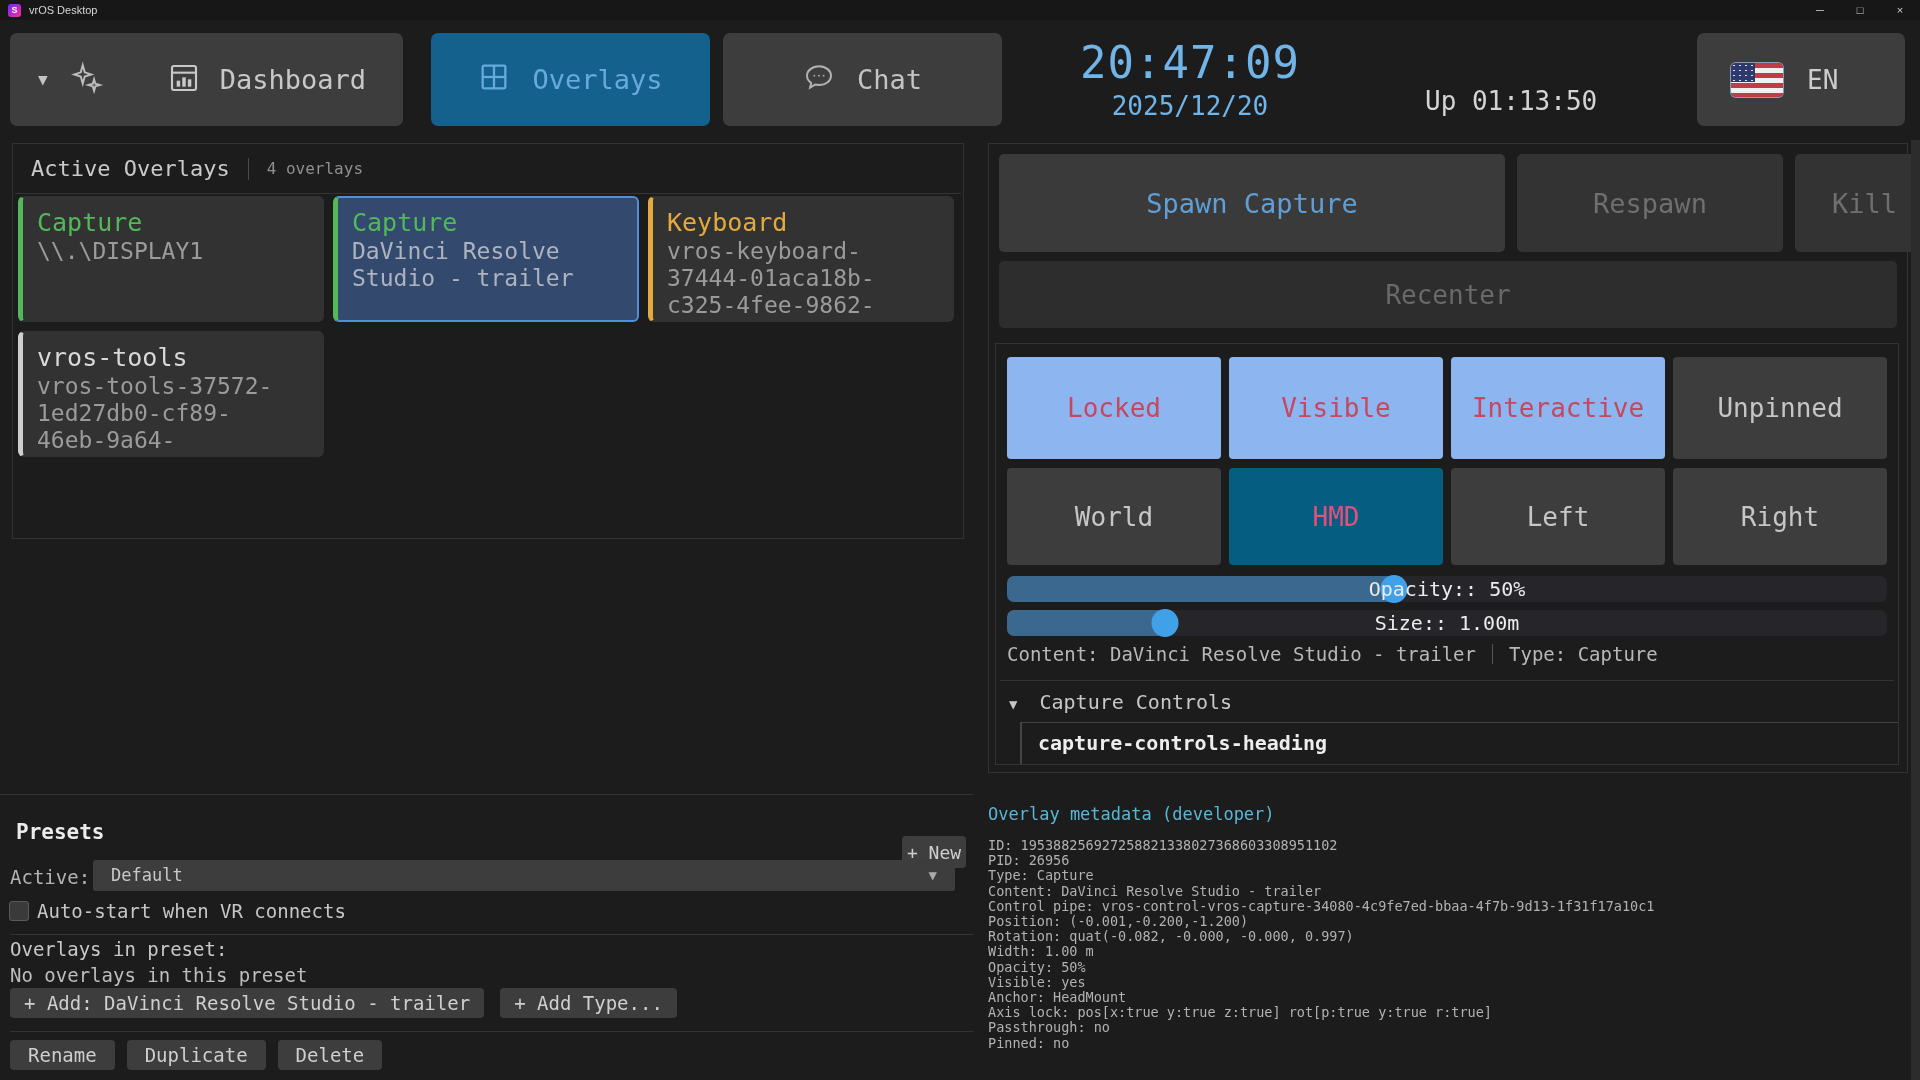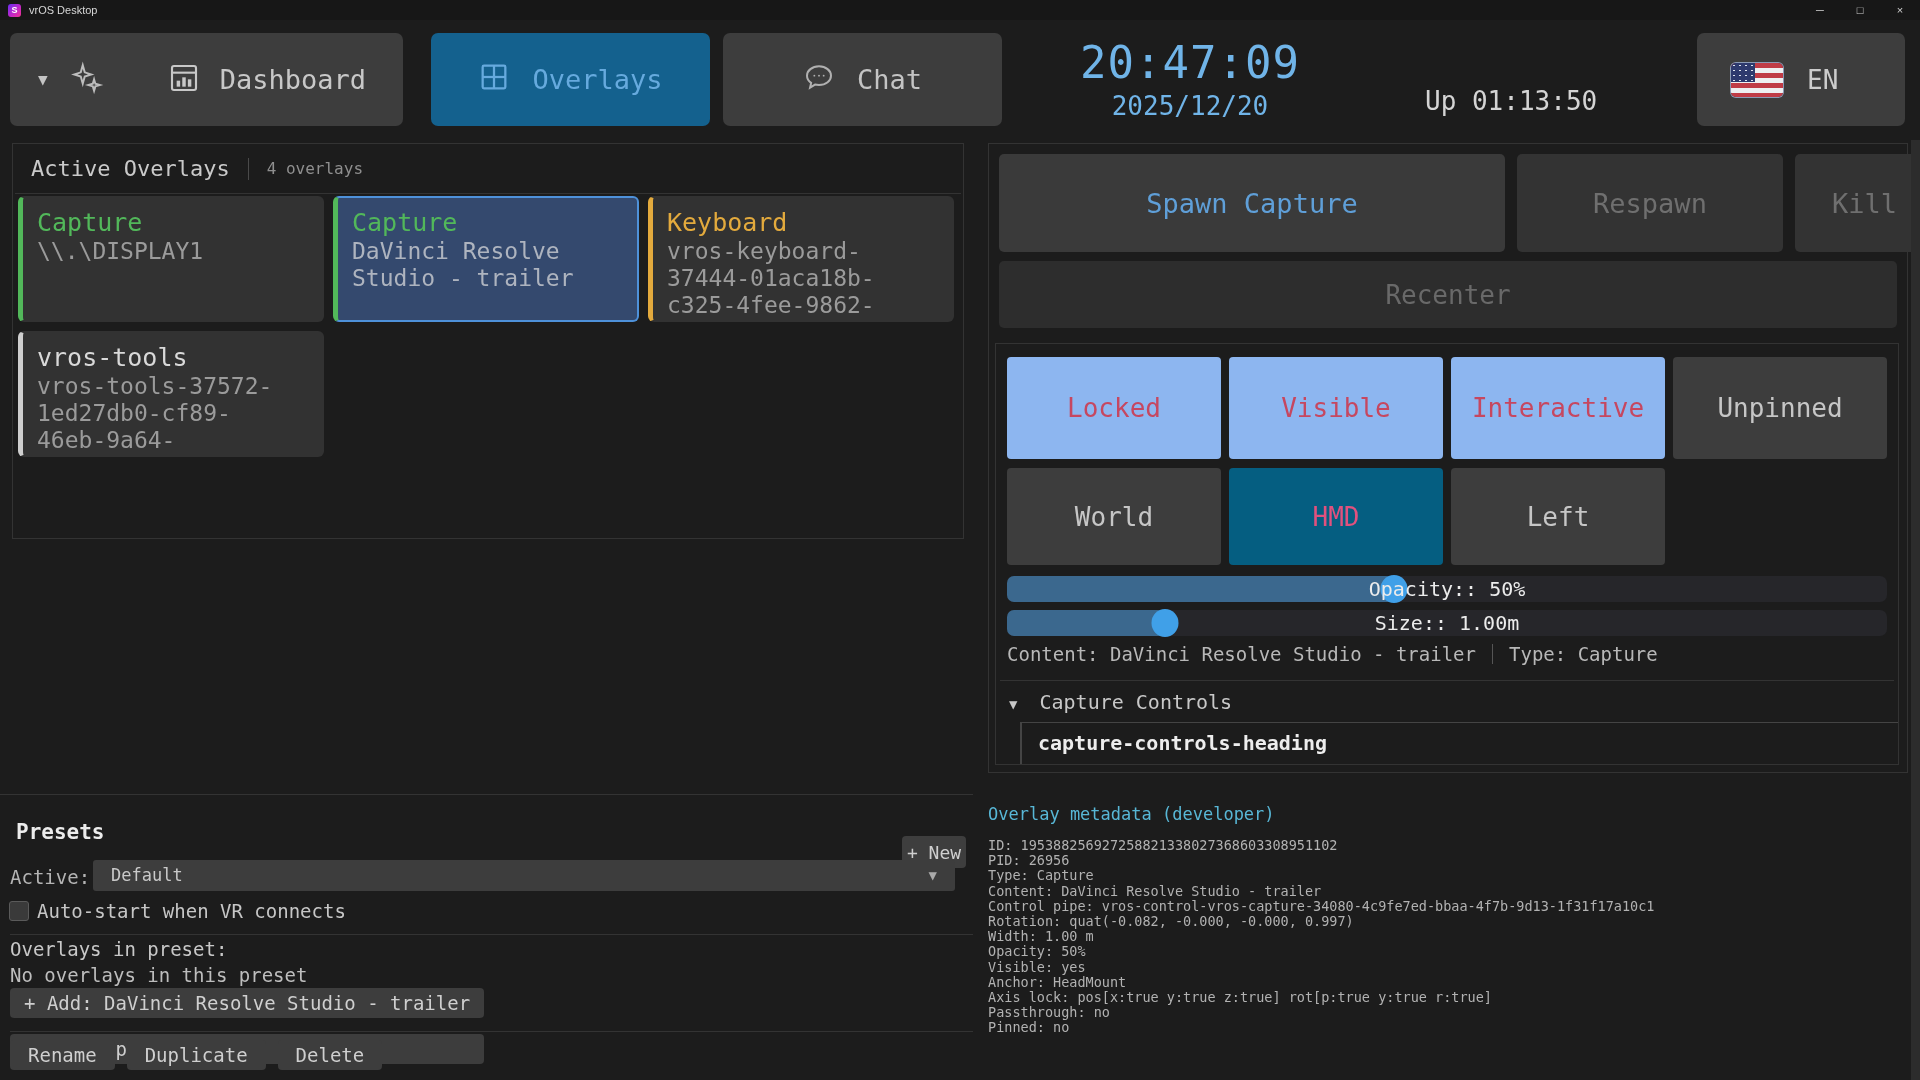--- a/index.html
+++ b/index.html
@@ -99,21 +99,21 @@
   .active-label{position:absolute;left:10px;top:866px;font-size:19px;color:#b4b4b4;}
   .dropdown{position:absolute;left:93px;top:860px;width:862px;height:31px;background:#3d3d3d;border-radius:3px;}
   .dropdown-value{position:absolute;left:18px;top:5px;font-size:17px;color:#c9c9c9;}
   .dropdown-caret{position:absolute;right:18px;top:7px;font-size:14px;color:#aaa;}
   .checkbox-row{position:absolute;left:9px;top:900px;display:flex;align-items:center;}
   .checkbox{width:18px;height:18px;background:#3a3a3a;border:1px solid #5a5a5a;border-radius:3px;}
   .checkbox-label{margin-left:8px;font-size:19px;color:#c6c6c6;}
   .presets-hr2{position:absolute;left:10px;top:934px;width:963px;}
   .pre-label1{position:absolute;left:10px;top:938px;font-size:19px;color:#c8c8c8;}
   .pre-label2{position:absolute;left:10px;top:964px;font-size:19px;color:#bdbdbd;}
-  .add-row{position:absolute;left:10px;top:988px;display:flex;gap:16px;flex-direction:column;}
+  .add-row{position:absolute;left:10px;top:988px;display:flex;gap:16px;}
   .pbtn{height:30px;display:flex;align-items:center;padding:0 14px;background:#3d3d3d;border-radius:4px;
     font-size:19px;color:#cfcfcf;}
   .presets-hr3{position:absolute;left:10px;top:1031px;width:963px;}
   .manage-row{position:absolute;left:10px;top:1040px;display:flex;gap:12px;}
   .mbtn{height:30px;display:flex;align-items:center;padding:0 18px;background:#3d3d3d;border-radius:4px;
     font-size:19px;color:#cfcfcf;}
   
   .metadata{position:absolute;left:988px;top:804px;width:920px;}
   .meta-title{font-size:17px;color:#58b7d6;margin-bottom:14px;}
   .meta-lines div{font-size:13.5px;line-height:15.2px;color:#b2b2b2;white-space:nowrap;}
@@ -235,20 +235,21 @@
       <div class="toggle-row trow1">
         <div class="tbtn blue">Locked</div>
         <div class="tbtn blue">Visible</div>
         <div class="tbtn blue">Interactive</div>
         <div class="tbtn">Unpinned</div>
       </div>
       <div class="toggle-row trow2">
         <div class="tbtn">World</div>
         <div class="tbtn teal">HMD</div>
         <div class="tbtn">Left</div>
+        <div class="tbtn">Right</div>
       </div>
 
       <div class="slider sl-opacity">
         <div class="slider-fill" style="width: 44%;"></div>
         <div class="slider-thumb" style="left: 44%;"></div>
         <div class="slider-label">Opacity:: 50%</div>
       </div>
       <div class="slider sl-size">
         <div class="slider-fill" style="width: 18%;"></div>
         <div class="slider-thumb" style="left: 18%;"></div>
@@ -300,20 +301,21 @@
   </div>
 
   <div class="metadata">
     <div class="meta-title">Overlay metadata (developer)</div>
     <div class="meta-lines">
         <div>ID: 195388256927258821338027368603308951102</div>
         <div>PID: 26956</div>
         <div>Type: Capture</div>
         <div>Content: DaVinci Resolve Studio - trailer</div>
         <div>Control pipe: vros-control-vros-capture-34080-4c9fe7ed-bbaa-4f7b-9d13-1f31f17a10c1</div>
+        <div>Position: (-0.001,-0.200,-1.200)</div>
         <div>Rotation: quat(-0.082, -0.000, -0.000, 0.997)</div>
         <div>Width: 1.00 m</div>
         <div>Opacity: 50%</div>
         <div>Visible: yes</div>
         <div>Anchor: HeadMount</div>
         <div>Axis lock: pos[x:true y:true z:true] rot[p:true y:true r:true]</div>
         <div>Passthrough: no</div>
         <div>Pinned: no</div>
       </div>
   </div>

